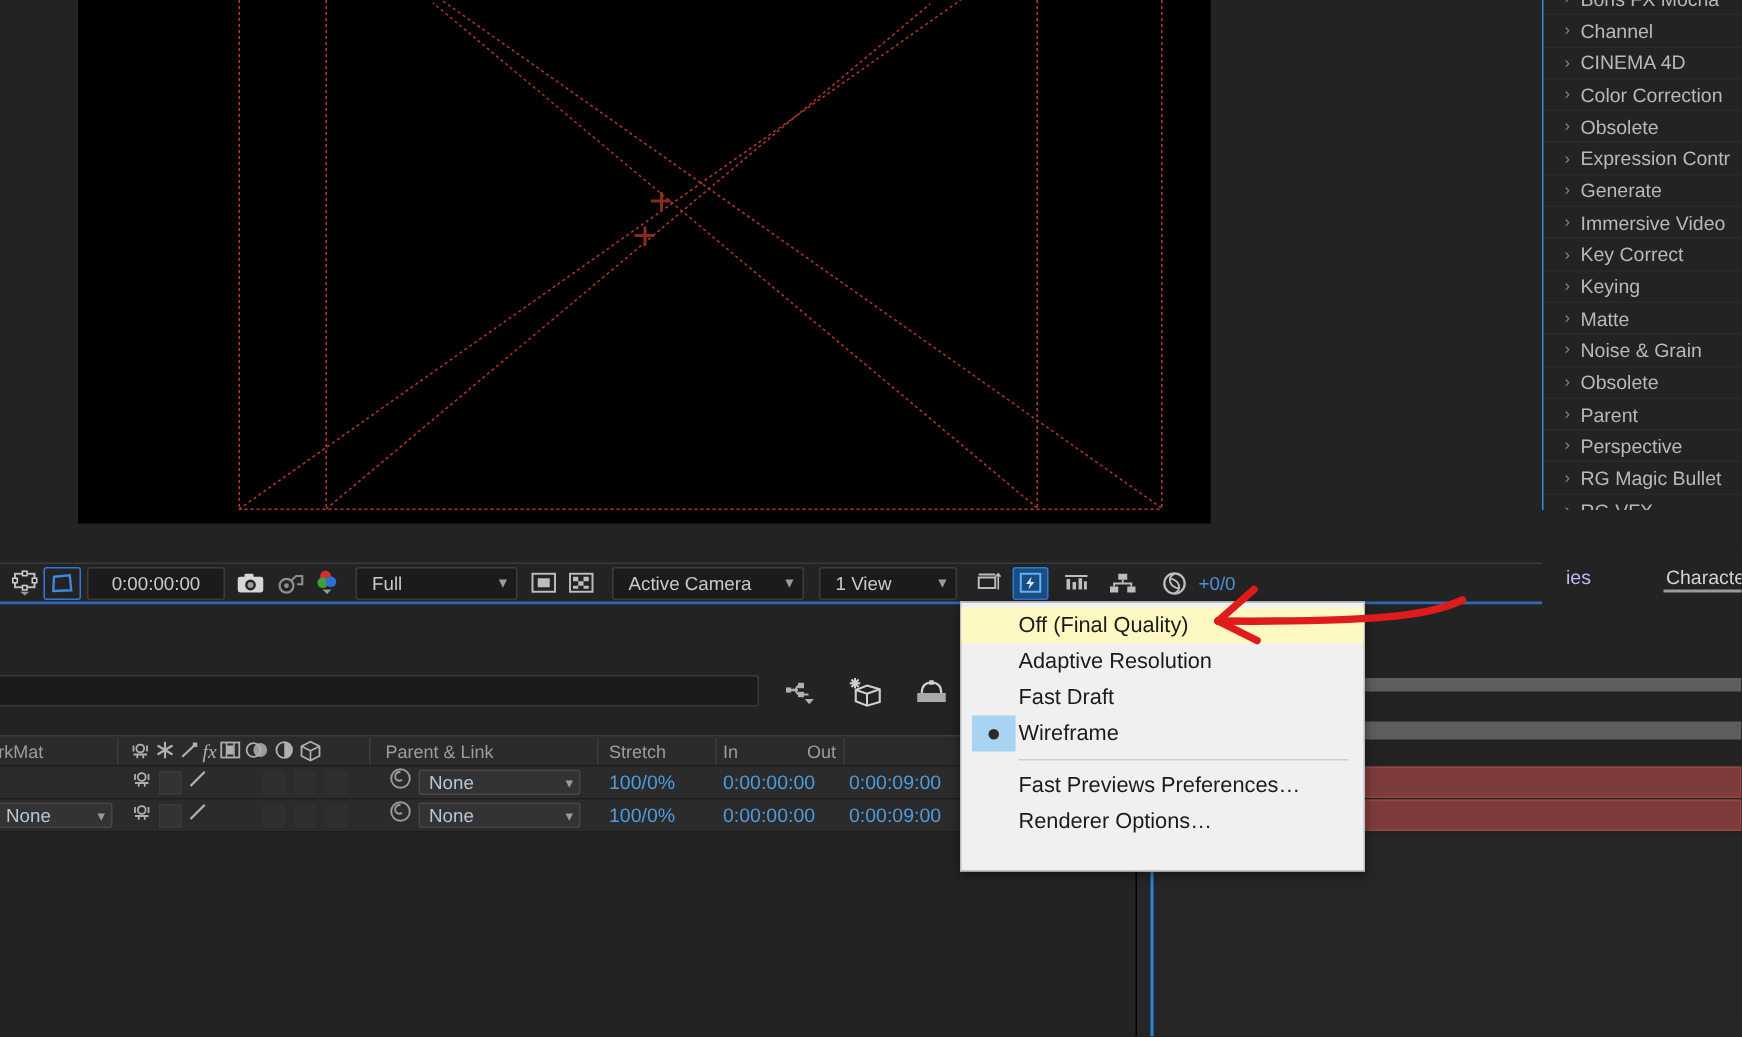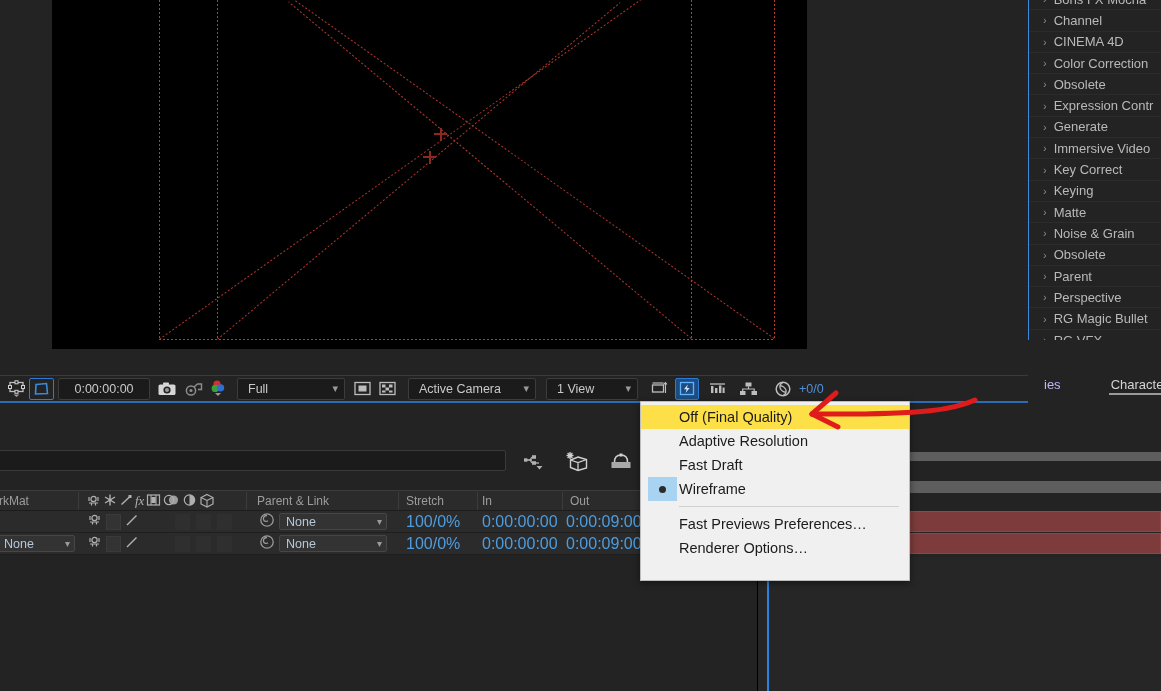--- a/index.html
+++ b/index.html
@@ -122,21 +122,21 @@
     display: flex; align-items: center;
   }
   .col-h { color: #9d9d9d; font-size: 12px; }
   .col-sep { width: 1px; height: 18px; background: #3c3c3c; }
 
   .tl-row {
     position: absolute; left: 0; width: 767px; height: 22px;
     background: #2b2b2b; border-bottom: 1px solid #1e1e1e;
     display: flex; align-items: center;
   }
-  .cell-val { color: #4d9de0; font-size: 16px; }
+  .cell-val { color: #4d9de0; font-size: 13px; }
   .mini-select {
     display: flex; align-items: center; justify-content: space-between;
     height: 17px; background: #333333; border: 1px solid #464646; border-radius: 2px;
     color: #b6c7d8; font-size: 12.5px; padding: 0 4px 0 6px;
   }
   .sw-box { width: 15px; height: 16px; background: #333333; border: 1px solid #3a3a3a; }
   .sw-flat { width: 15px; height: 16px; background: #2f2f2f; }
 
   .layer-bar { position: absolute; background: #7d3b3b; border: 1px solid #8e4848; }
   #playhead { position: absolute; left: 767px; top: 560px; width: 2px; height: 131px; background: #2b83e0; }
@@ -149,21 +149,21 @@
     position: absolute; left: 640px; top: 401px; width: 270px; height: 180px;
     background: #f0f0f0; border: 1px solid #bdbdbd;
     box-shadow: 0 2px 7px rgba(0,0,0,0.45);
     padding: 3px 0; z-index: 50;
   }
   .cm-item {
     display: flex; align-items: center; height: 24px;
     font-size: 14.5px; color: #1b1b1b; padding-left: 0px;
   }
   .cm-item .cm-bullet-col { width: 38px; display: flex; align-items: center; justify-content: center; height: 100%; }
-  .cm-item.sel { background: #fde047; }
+  .cm-item.sel { background: #fef9c3; }
   .cm-item.dis { color: #a0a0a0; }
   .cm-item .cm-label { }
   .cm-bullet { width: 7px; height: 7px; border-radius: 50%; background: #2b2b2b; }
   .cm-bullet-cell { background: #a8d4f2; width: 29px; height: 24px; display: flex; align-items: center; justify-content: center; }
   .cm-sep { height: 1px; background: #d0d0d0; margin: 5px 10px 5px 38px; }
 
   
   #arrow-annot { position: absolute; left: 780px; top: 385px; width: 210px; height: 55px; z-index: 60; pointer-events: none; }
 </style>
 </head>
@@ -452,21 +452,21 @@
         <path d="M2 4.5 L8 7.5 L14 4.5 M8 7.5 L8 14" fill="none" stroke="#b0b0b0" stroke-width="1.1"></path>
       </svg>
     </div>
     <div class="col-sep" style="position:absolute; left:246px;"></div>
     <span class="col-h" style="position:absolute; left:257px;">Parent &amp; Link</span>
     <div class="col-sep" style="position:absolute; left:398px;"></div>
     <span class="col-h" style="position:absolute; left:406px;">Stretch</span>
     <div class="col-sep" style="position:absolute; left:477px;"></div>
     <span class="col-h" style="position:absolute; left:482px;">In</span>
     <div class="col-sep" style="position:absolute; left:562px;"></div>
-    <span class="col-h" style="position:absolute; left:570px;">Out</span>
+    <span class="col-h" style="position:absolute; left:538px;">Out</span>
   </div>
 
   <div class="tl-row" style="top:511px;">
     <div style="position:absolute; left:87px;">
       <svg width="15" height="15" viewBox="0 0 15 15">
         <circle cx="7.5" cy="6" r="2.6" fill="none" stroke="#b0b0b0" stroke-width="1.2"></circle>
         <path d="M3 4 L3 8 M12 4 L12 8 M3 10 L12 10 M5.5 10 L5.5 12.5 M9.5 10 L9.5 12.5" stroke="#b0b0b0" stroke-width="1.2"></path>
       </svg>
     </div>
     <div class="sw-box" style="position:absolute; left:106px;"></div>

